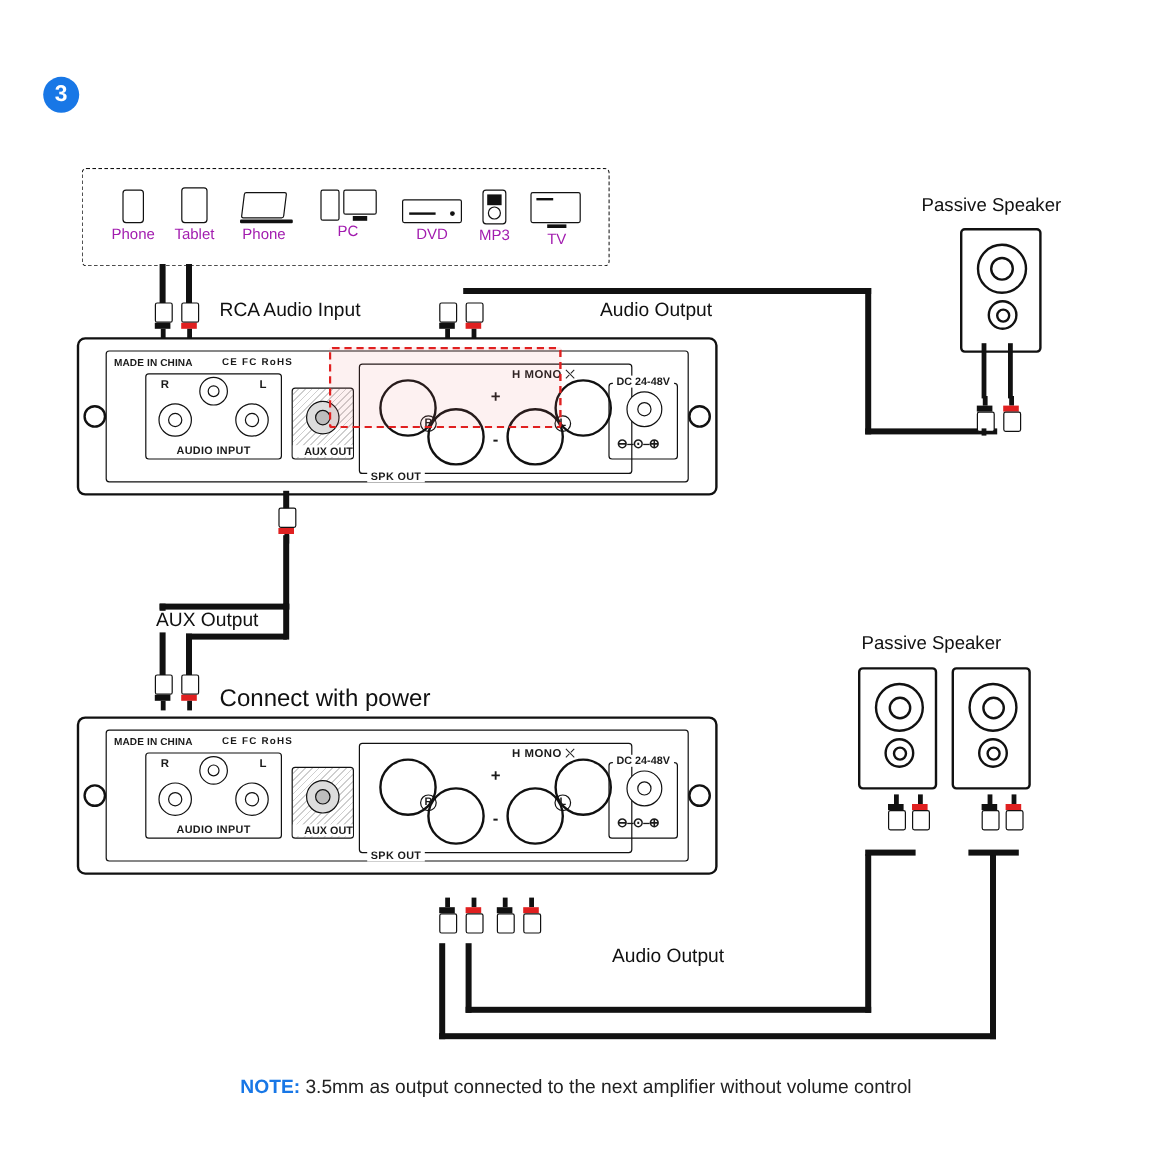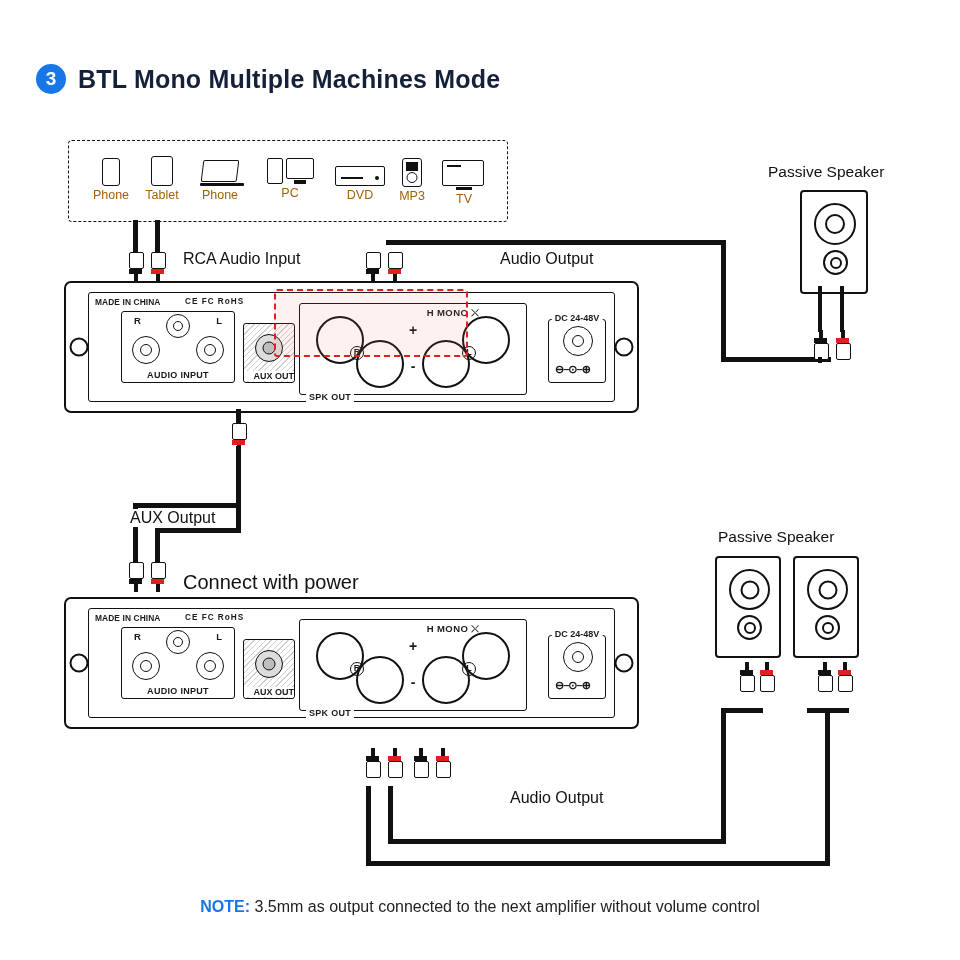--- a/index.html
+++ b/index.html
@@ -8,29 +8,29 @@
 
   
   #title-row{left:36px;top:64px;display:flex;align-items:center;gap:12px;}
   #step-badge{width:30px;height:30px;border-radius:50%;background:#1877e6;color:#fff;font-size:19px;font-weight:bold;display:flex;align-items:center;justify-content:center;}
   #title-text{font-size:25px;font-weight:bold;color:#15213b;letter-spacing:.2px;}
 
   
   #source-box{left:68px;top:140px;width:438px;height:80px;border:1.6px dashed #111;border-radius:4px;}
   .dev{position:absolute;text-align:center;}
   .dev .glyph{display:block;margin:0 auto;}
-  .dev .lbl{font-size:12.5px;color:#a16207;display:block;margin-top:2px;}
+  .dev .lbl{font-size:12.5px;color:#a21caf;display:block;margin-top:2px;}
   .scr{border:1.6px solid #111;background:#fff;border-radius:2px;}
 
   
   .wire{background:#111;position:absolute;}
   .lbl-txt{position:absolute;font-size:15.5px;color:#111;}
 
   
-  .amp{position:absolute;border:2px solid #111;border-radius:7px;background:#fff;padding-left:41px;}
+  .amp{position:absolute;border:2px solid #111;border-radius:7px;background:#fff;}
   .amp-inner{position:absolute;left:22px;top:9px;right:22px;bottom:9px;border:1.6px solid #111;border-radius:3px;}
   .ear{position:absolute;width:26px;top:0;bottom:0;}
   .ear .hole{position:absolute;left:50%;top:50%;transform:translate(-50%,-50%);width:15px;height:15px;border:2px solid #111;border-radius:50%;}
   .madein{position:absolute;font-size:8.4px;font-weight:bold;letter-spacing:.1px;white-space:nowrap;}
   .certs{position:absolute;font-size:8.2px;font-weight:bold;letter-spacing:1px;white-space:nowrap;}
 
   .rca-block{position:absolute;border:1.6px solid #111;border-radius:3px;}
   .rca-lbl{position:absolute;bottom:2px;left:0;right:0;text-align:center;font-size:9px;font-weight:bold;letter-spacing:.3px;}
   .jack{position:absolute;border:1.6px solid #111;border-radius:50%;background:#fff;}
   .rl{position:absolute;font-size:9.5px;font-weight:bold;}
@@ -64,21 +64,20 @@
 
   
   #note{left:0;right:0;top:898px;text-align:center;font-size:16px;color:#222;}
   #note b{color:#1877e6;}
 </style>
 </head>
 <body>
 
 <div class="abs" id="title-row">
   <div id="step-badge">3</div>
-  <div id="title-text">BTL Mono Multiple Machines Mode</div>
 </div>
 
 <div class="abs" id="source-box"></div>
 
 <div class="dev" style="left:90px;top:158px;width:42px;">
   <span class="glyph scr" style="width:16px;height:26px;border-radius:3px;"></span>
   <span class="lbl">Phone</span>
 </div>
 
 <div class="dev" style="left:140px;top:156px;width:44px;">

